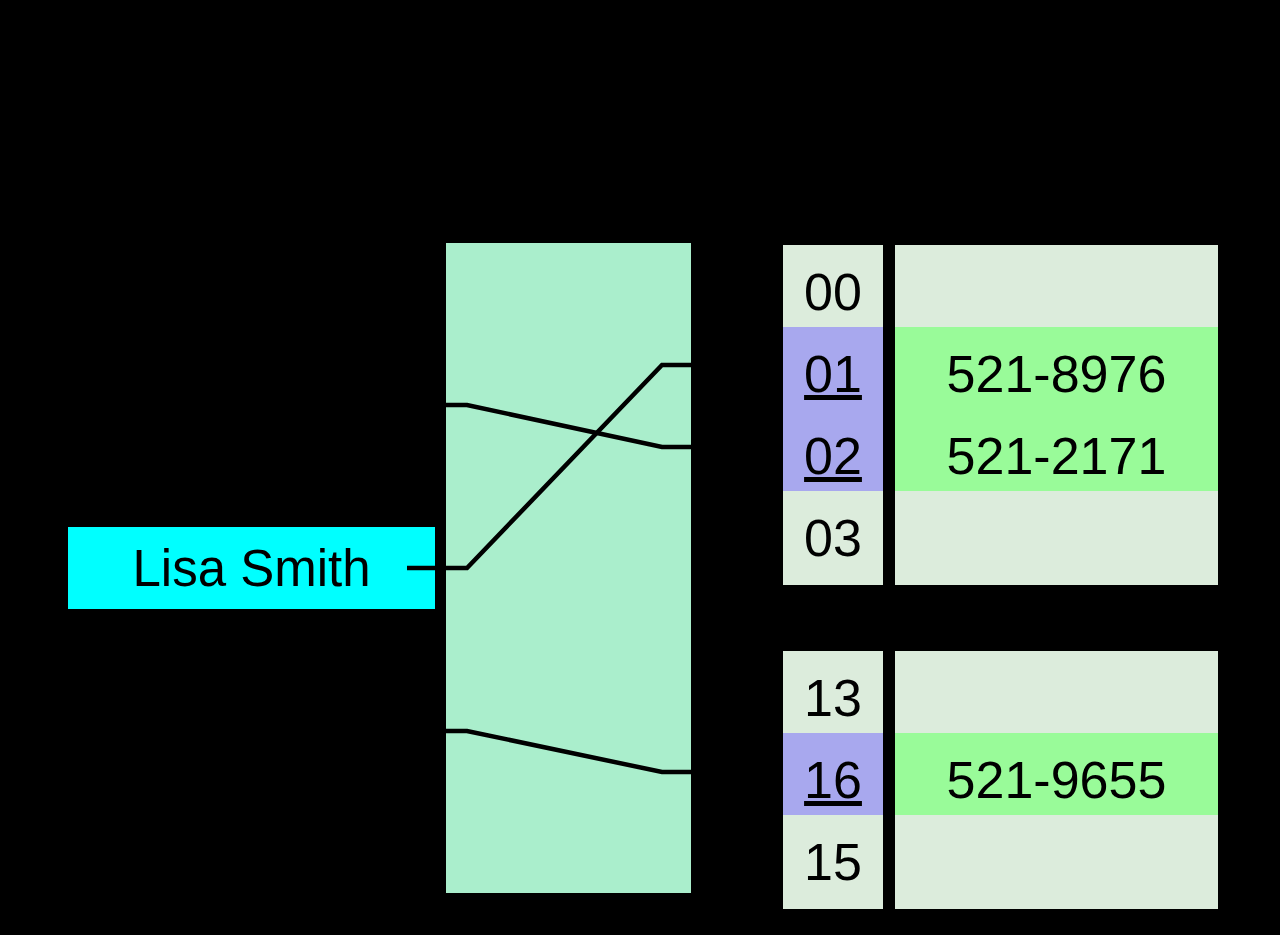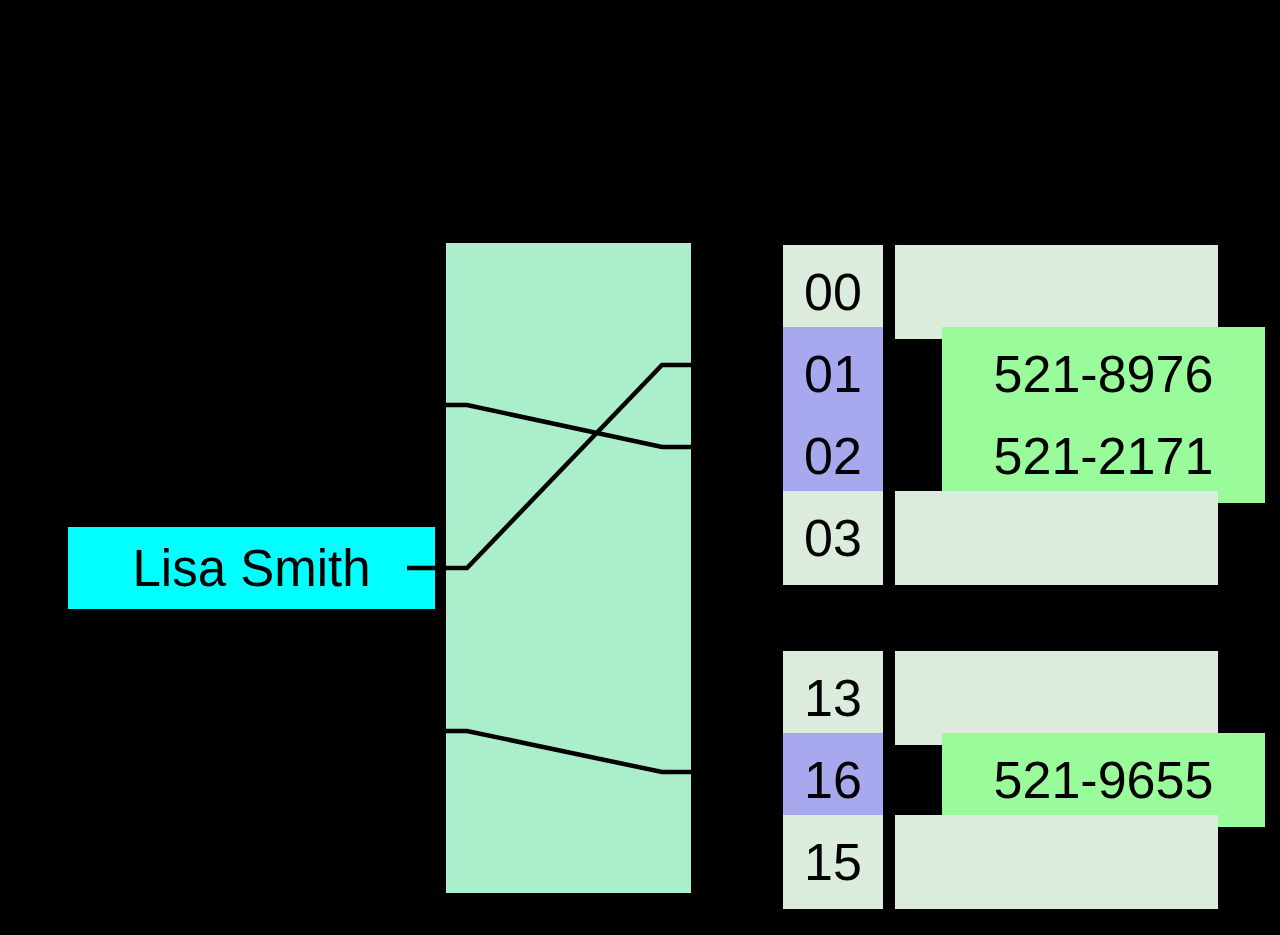--- a/index.html
+++ b/index.html
@@ -79,22 +79,22 @@
   .cell.idx {
     left: 783px;
     width: 100px;
     background: var(--cell-default, #dcecdc);
   }
   .cell.val {
     left: 895px;
     width: 323px;
     background: var(--cell-default, #dcecdc);
   }
-  .cell.idx.hl { background: var(--index-highlight, #aaaaee); }
-  .cell.val.hl { background: var(--value-filled, #99ff99); margin-left: 47px; }
+  .cell.idx.hl { background: var(--index-highlight, #aaaaee); text-decoration: underline; }
+  .cell.val.hl { background: var(--value-filled, #99ff99); }
 
   .row-t0 { top: 245px; }
   .row-t1 { top: 327px; }
   .row-t2 { top: 409px; }
   .row-t3 { top: 491px; }
   .row-b0 { top: 651px; }
   .row-b1 { top: 733px; }
   .row-b2 { top: 815px; }
 </style>
 </head>

